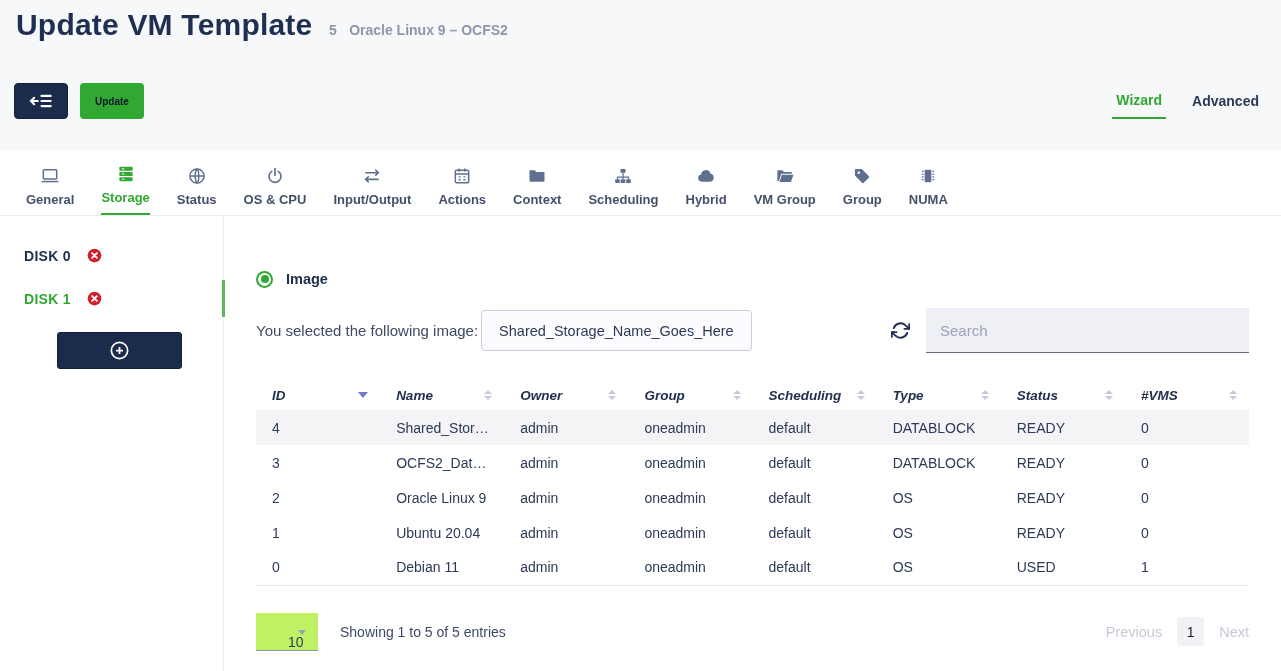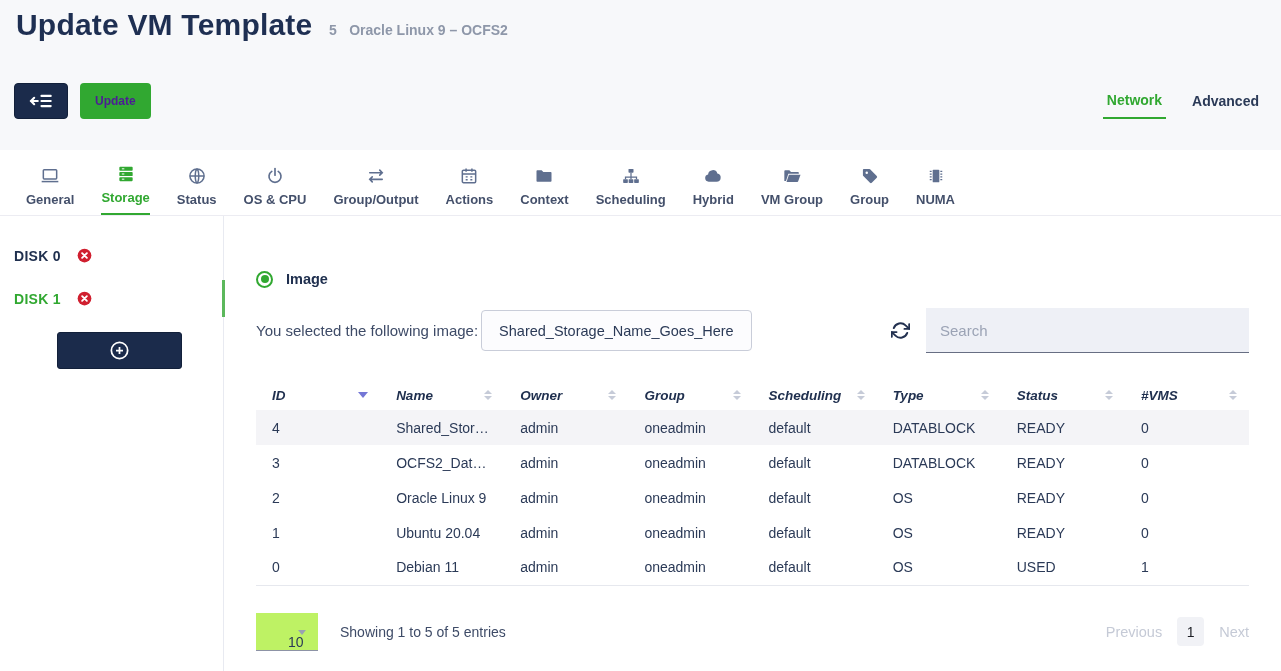--- a/index.html
+++ b/index.html
@@ -11,42 +11,42 @@
   .title-row { position:absolute; top:8px; left:16px; white-space:nowrap; }
   .page-title { display:inline-block; font-size:30px; font-weight:700; color:#1e2f52; letter-spacing:.2px; }
   .template-id { display:inline-block; margin-left:12px; font-size:14px; font-weight:700; color:#8e97a9; }
   .template-name { display:inline-block; margin-left:8px; font-size:14px; font-weight:700; color:#8e97a9; }
 
   .back-btn { position:absolute; top:83px; left:14px; width:54px; height:36px;
     background:#1b2b4b; border:1px solid #12203a; border-radius:4px;
     display:flex; align-items:center; justify-content:center; cursor:pointer; }
   .back-btn svg { width:24px; height:20px; }
   .update-btn { position:absolute; top:83px; left:80px; height:36px; padding:0 15px;
-    background:#31a831; border:none; border-radius:4px; color:#4c1d95;
-    font-family:"Liberation Sans", sans-serif; font-size:12px; font-weight:700; cursor:pointer; }
+    background:#31a831; border:none; border-radius:4px; color:#0f172a;
+    font-family:"Liberation Sans", sans-serif; font-size:10px; font-weight:700; cursor:pointer; }
 
   .mode-tabs { position:absolute; top:92px; right:18px; display:flex; gap:22px; align-items:center; }
   .mode-tab { font-size:14px; font-weight:700; color:#2b3a57; cursor:pointer; padding:0 4px 9px 4px; }
   .mode-tab.active { color:#31a831; border-bottom:2px solid #31a831; }
 
   
   .tabbar { width:100%; height:66px; background:#fff; border-bottom:1px solid #ececf2;
     display:flex; align-items:flex-end; padding:10px 0 0 26px; gap:27px; }
   .tab { display:flex; flex-direction:column; align-items:center; gap:6px;
     padding-bottom:8px; cursor:pointer; color:#5f6f8f; }
   .tab .tab-label { font-size:13px; font-weight:700; color:#44506b; white-space:nowrap; }
   .tab.active { color:#31a831; border-bottom:2px solid #31a831; }
   .tab.active .tab-label { color:#31a831; }
   .tab svg { width:20px; height:20px; }
 
   
   .content { display:flex; width:100%; height:455px; background:#fff; }
 
   .sidebar { position:relative; width:224px; flex:0 0 224px; border-right:1px solid #e8eaf1; }
-  .disk-item { height:43px; display:flex; align-items:center; padding-left:14px; gap:16px; cursor:pointer; }
+  .disk-item { height:43px; display:flex; align-items:center; padding-left:24px; gap:16px; cursor:pointer; }
   .disk-item:first-child { margin-top:18px; }
   .disk-label { font-size:14px; font-weight:700; color:#20304f; letter-spacing:.3px; }
   .disk-item.active .disk-label { color:#31a831; }
   .delete-icon { width:15px; height:15px; cursor:pointer; display:inline-flex; }
   .active-indicator { position:absolute; top:64px; right:-2px; width:3px; height:37px; background:#5cb85c; }
   .add-disk-btn { margin:12px 0 0 57px; width:125px; height:37px; background:#1b2b4b;
     border:1px solid #12203a; border-radius:3px; display:flex; align-items:center; justify-content:center; cursor:pointer; }
   .add-disk-btn svg { width:21px; height:21px; }
 
   .main { flex:1; padding:53px 32px 0 32px; }
@@ -119,21 +119,21 @@
         <path d="M13.5 4.5h10"></path>
           <path d="M13.5 10h10"></path>
           <path d="M13.5 15.5h10"></path>
       </svg>
     </span>
   </button>
 
   <button class="update-btn">Update</button>
 
   <div class="mode-tabs">
-    <span class="mode-tab active">Network</span>
+    <span class="mode-tab active">Wizard</span>
     <span class="mode-tab">Advanced</span>
   </div>
 </div>
 
 <div class="tabbar">
 
   <div class="tab">
     <span style="display:flex;">
       <svg viewBox="0 0 24 24" stroke="currentColor" fill="none" stroke-width="1.8">
         <rect x="4" y="4.5" width="16" height="11" rx="1"></rect>
@@ -176,21 +176,21 @@
     <span class="tab-label">OS &amp; CPU</span>
   </div>
 
   <div class="tab">
     <span style="display:flex;">
       <svg viewBox="0 0 24 24" fill="none" stroke="currentColor" stroke-width="1.9" stroke-linecap="round">
         <path d="M4.5 8h15M16.5 5l3 3-3 3"></path>
           <path d="M19.5 16h-15M7.5 13l-3 3 3 3"></path>
       </svg>
       </span>
-    <span class="tab-label">Group/Output</span>
+    <span class="tab-label">Input/Output</span>
   </div>
 
   <div class="tab">
     <span style="display:flex;">
       <svg viewBox="0 0 24 24" fill="none" stroke="currentColor" stroke-width="1.8">
         <rect x="4" y="5" width="16" height="15" rx="1.4"></rect>
           <path d="M4 9.6h16M8.5 3v4M15.5 3v4"></path>
         <path d="M8 13h2.4M13.6 13H16M8 16.5h2.4M13.6 16.5H16" stroke-width="1.6"></path>
       </svg>
       </span>

